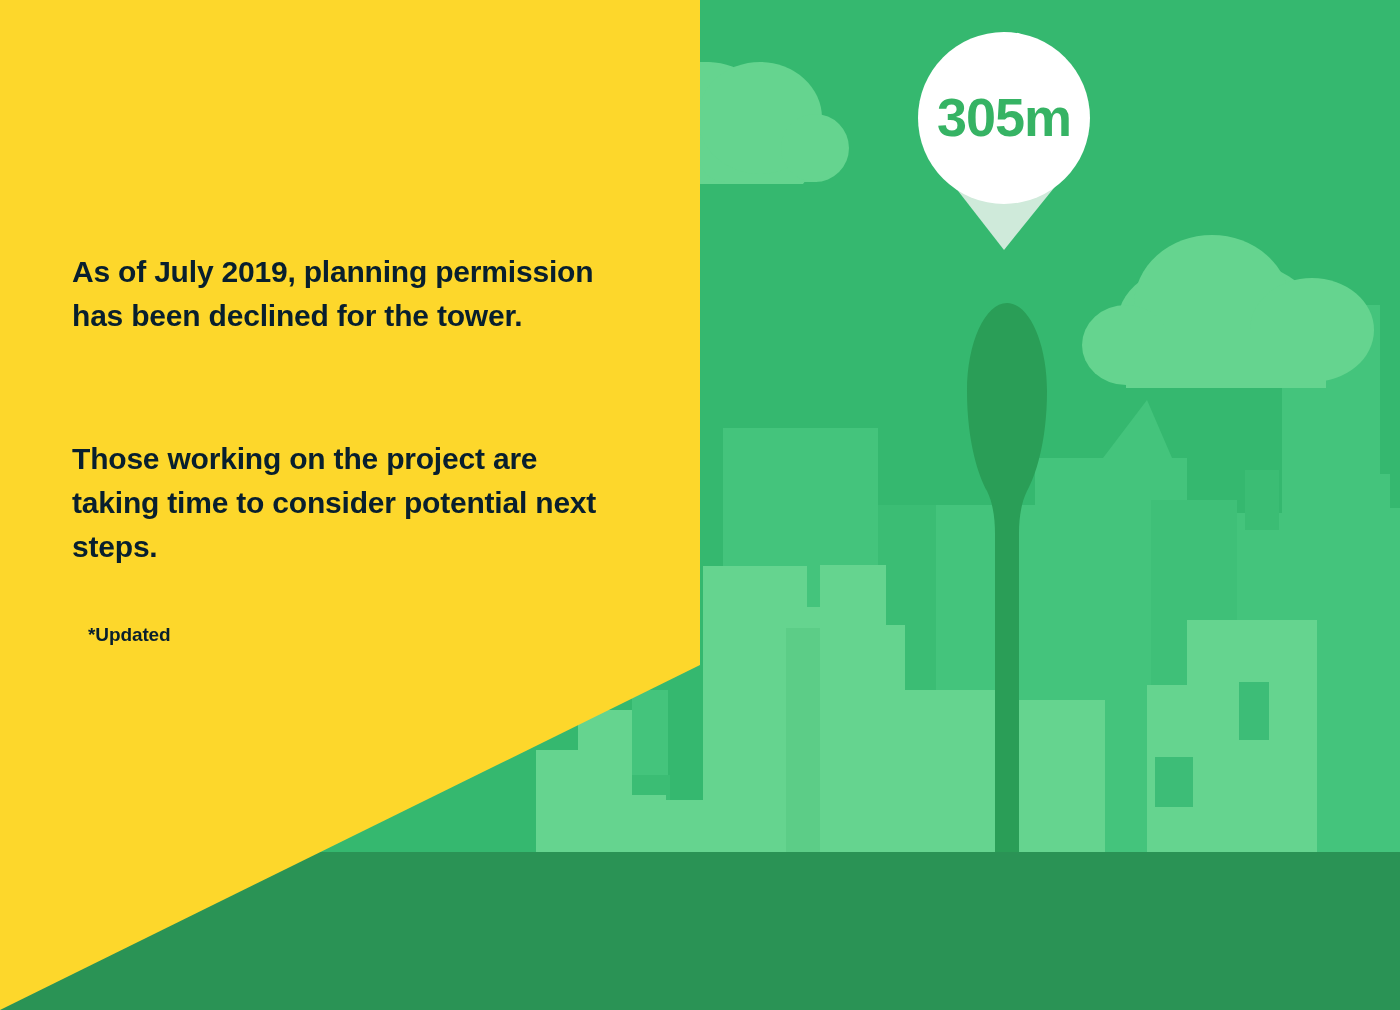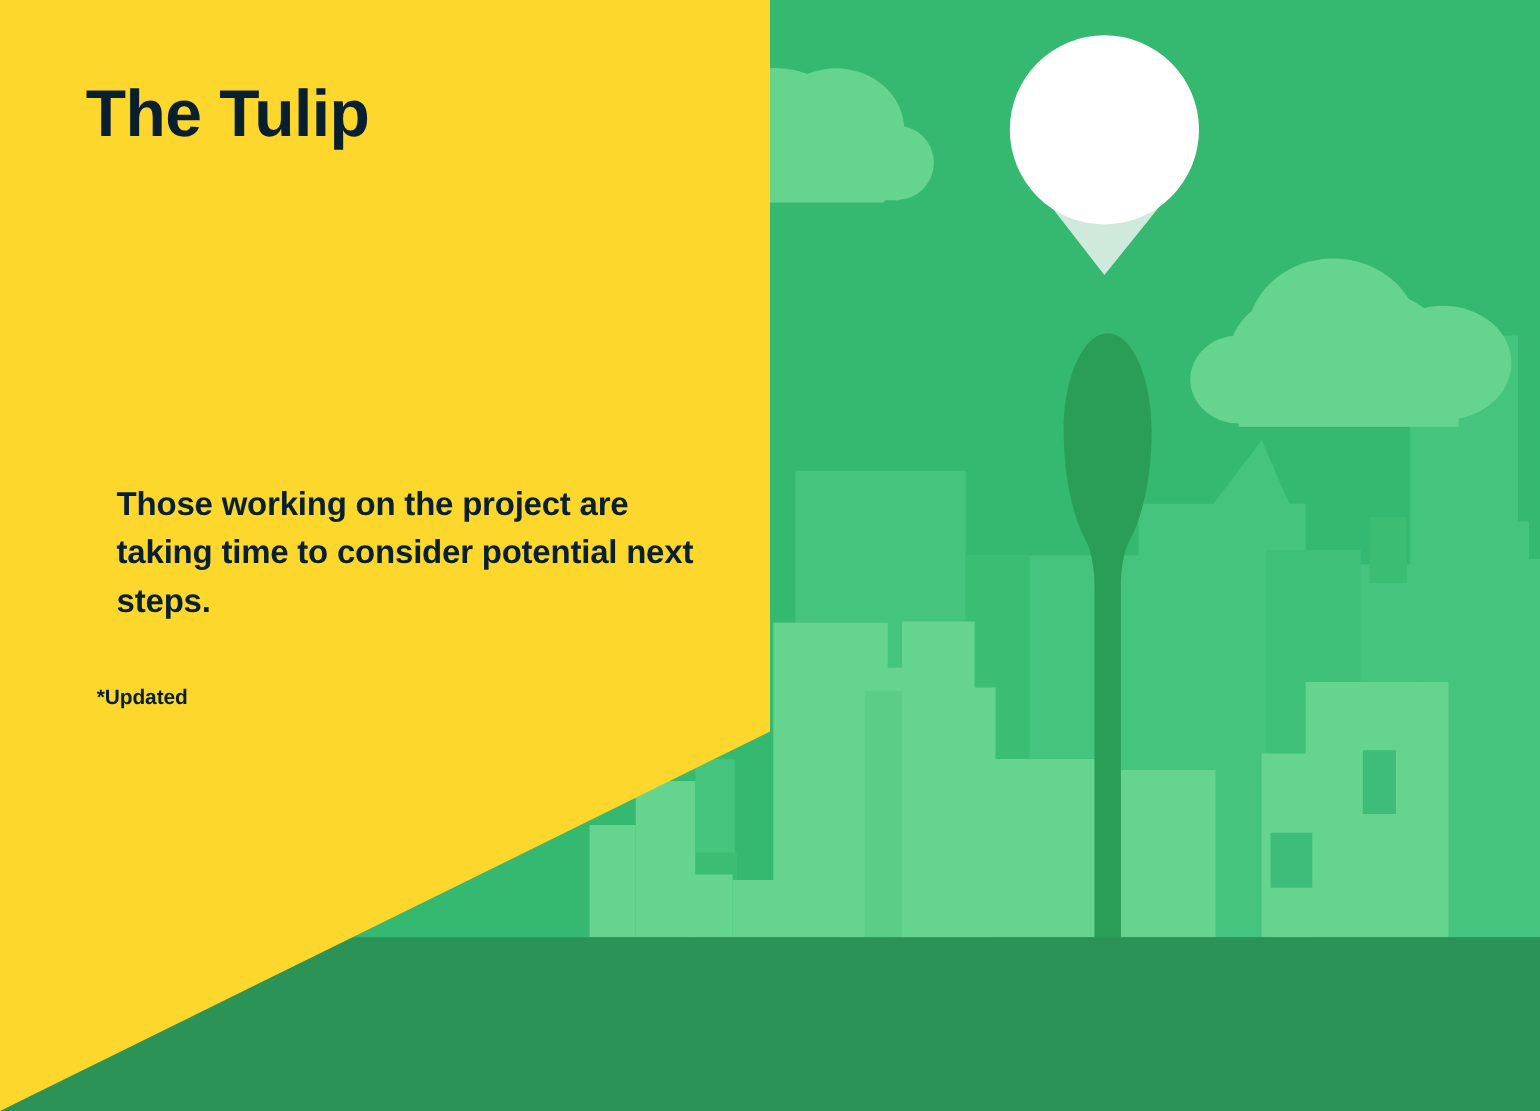--- a/index.html
+++ b/index.html
@@ -66,21 +66,21 @@
   }
   .body-para {
     margin: 0;
     font-size: 30px;
     line-height: 1.46;
     font-weight: bold;
     color: #081f2e;
     letter-spacing: -0.2px;
   }
   #para-1 { top: 250px; }
-  #para-2 { top: 437px; margin-left: 34px; }
+  #para-2 { top: 437px; }
 
   .footnote {
     position: absolute;
     left: 72px;
     top: 608px;
     margin: 16px;
     font-size: 19px;
     font-weight: bold;
     color: #081f2e;
     letter-spacing: -0.1px;
@@ -199,26 +199,31 @@
     <rect x="0" y="852" width="1400" height="158" fill="#2a9355"></rect>
 
     <g>
       <path d="M948 178 L1062 178 L1004 250 Z" fill="#cfeada"></path>
       <circle cx="1004" cy="118" r="86" fill="#ffffff"></circle>
     </g>
 
     <polygon points="0,0 700,0 700,665 0,1010" fill="#fdd72b"></polygon>
   </svg>
 
+  <div id="pin-label">
+    <span id="pin-label-text">305m</span>
+  </div>
 
   <div id="text-panel">
     <div id="panel-content">
 
-      <h1 class="headline">The Tulip</h1>
-
+
+      <div class="body-block" id="para-1">
+        <p class="body-para">As of July 2019, planning permission has been declined for the tower.</p>
+      </div>
 
       <div class="body-block" id="para-2">
         <p class="body-para">Those working on the project are taking time to consider potential next steps.</p>
       </div>
 
       <p class="footnote">*Updated</p>
     </div>
   </div>
 
 </div>

